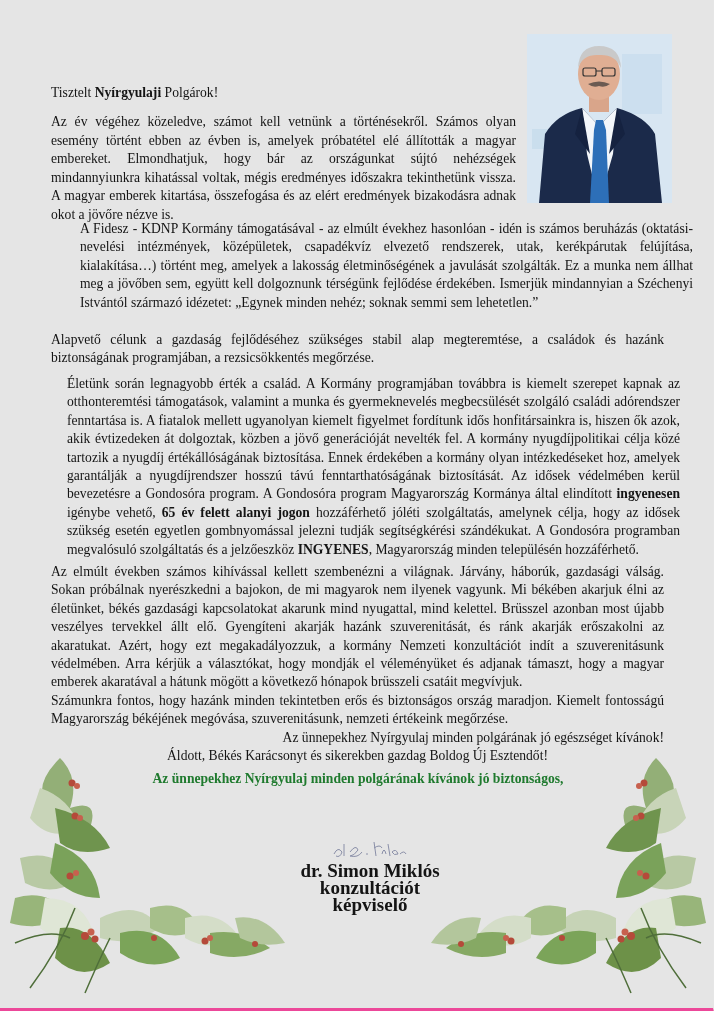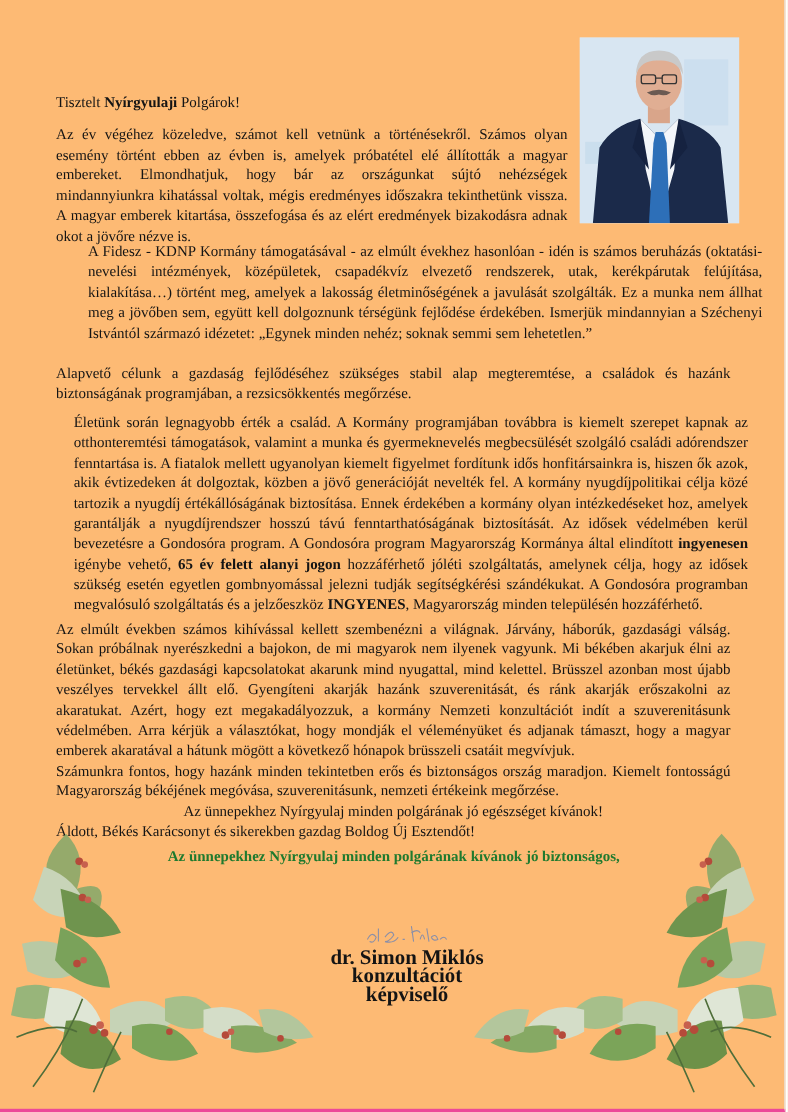--- a/index.html
+++ b/index.html
@@ -1,17 +1,17 @@
 <!DOCTYPE html>
 <html><head>
 <meta charset="utf-8">
 <style>
   html, body { margin: 0; padding: 0; background: #ffffff; }
   body { width: 716px; height: 1011px; position: relative; overflow: hidden; font-family: "Liberation Serif", "DejaVu Serif", serif; color: #141414; }
-  .page { position: absolute; left: 0; top: 0; width: 713px; height: 1008px; border-right: 1px solid #e6e6e6; border-bottom: 4px solid #ec4899; background: #fdba74; }
+  .page { position: absolute; left: 0; top: 0; width: 713px; height: 1008px; border-right: 1px solid #e6e6e6; border-bottom: 4px solid #ec4899; background: #e5e5e5; }
 
   .photo { position: absolute; left: 527px; top: 34px; width: 145px; height: 169px; overflow: hidden; background: linear-gradient(160deg, #dfeaf4 0%, #cfe0ee 45%, #e7eff6 100%); }
   .photo svg { width: 100%; height: 100%; display: block; }
 
   .text { position: absolute; left: 51px; width: 613px; font-size: 13.6px; line-height: 18.4px; text-align: justify; }
   .text p { margin: 0; }
   .greeting { top: 84px; width: 470px; text-align: left; }
   .p1 { top: 113px; width: 465px; line-height: 18.6px; }
   .p2 { top: 220px; margin-left: 29px; }
   .p3 { top: 331px; }
@@ -78,22 +78,22 @@
     <p>Alapvető célunk a gazdaság fejlődéséhez szükséges stabil alap megteremtése, a családok és hazánk biztonságának programjában, a rezsicsökkentés megőrzése.</p>
   </div>
 
   <div class="text p4">
     <p><span>Életünk során legnagyobb érték a család. A Kormány programjában továbbra is kiemelt szerepet kapnak az otthonteremtési támogatások, valamint a munka és gyermeknevelés megbecsülését szolgáló családi adórendszer fenntartása is. A fiatalok mellett ugyanolyan kiemelt figyelmet fordítunk idős honfitársainkra is, hiszen ők azok, akik évtizedeken át dolgoztak, közben a jövő generációját nevelték fel. A kormány nyugdíjpolitikai célja közé tartozik a nyugdíj értékállóságának biztosítása. Ennek érdekében a kormány olyan intézkedéseket hoz, amelyek garantálják a nyugdíjrendszer hosszú távú fenntarthatóságának biztosítását. Az idősek védelmében kerül bevezetésre a Gondosóra program. A Gondosóra program Magyarország Kormánya által elindított </span><b>ingyenesen</b><span> igénybe vehető, </span><b>65 év felett alanyi jogon</b><span> hozzáférhető jóléti szolgáltatás, amelynek célja, hogy az idősek szükség esetén egyetlen gombnyomással jelezni tudják segítségkérési szándékukat. A Gondosóra programban megvalósuló szolgáltatás és a jelzőeszköz </span><b>INGYENES</b><span>, Magyarország minden településén hozzáférhető.</span></p>
   </div>
 
   <div class="text p5">
     <p>Az elmúlt években számos kihívással kellett szembenézni a világnak. Járvány, háborúk, gazdasági válság. Sokan próbálnak nyerészkedni a bajokon, de mi magyarok nem ilyenek vagyunk. Mi békében akarjuk élni az életünket, békés gazdasági kapcsolatokat akarunk mind nyugattal, mind kelettel. Brüsszel azonban most újabb veszélyes tervekkel állt elő. Gyengíteni akarják hazánk szuverenitását, és ránk akarják erőszakolni az akaratukat. Azért, hogy ezt megakadályozzuk, a kormány Nemzeti konzultációt indít a szuverenitásunk védelmében. Arra kérjük a választókat, hogy mondják el véleményüket és adjanak támaszt, hogy a magyar emberek akaratával a hátunk mögött a következő hónapok brüsszeli csatáit megvívjuk.</p>
     <p>Számunkra fontos, hogy hazánk minden tekintetben erős és biztonságos ország maradjon. Kiemelt fontosságú Magyarország békéjének megóvása, szuverenitásunk, nemzeti értékeink megőrzése.</p>
-    <p style="text-align:center">Az ünnepekhez Nyírgyulaj minden polgárának jó egészséget kívánok!</p>
-    <p style="text-align:left">Áldott, Békés Karácsonyt és sikerekben gazdag Boldog Új Esztendőt!</p>
+    <p style="text-align:right">Az ünnepekhez Nyírgyulaj minden polgárának jó egészséget kívánok!</p>
+    <p style="text-align:center">Áldott, Békés Karácsonyt és sikerekben gazdag Boldog Új Esztendőt!</p>
   </div>
 
   <div class="wish">
     <div>Az ünnepekhez Nyírgyulaj minden polgárának kívánok jó biztonságos,</div>
   </div>
 
   <div class="sig-wrap">
     <svg class="signature" width="80" height="24" viewBox="0 0 80 24">
       <path d="M4 16 Q8 8 12 14 Q10 20 6 18 M14 6 L14 18 M20 14 Q26 6 28 12 Q24 18 20 18 Q28 20 32 14 M36 16 L38 16 M44 4 L46 18 M44 10 Q50 6 52 10 M52 16 Q54 8 56 16 M58 6 L60 18 M62 14 Q66 10 68 16 Q64 18 62 14 M70 16 Q74 12 76 16" fill="none" stroke="#8a8fa8" stroke-width="1"></path>
     </svg>

